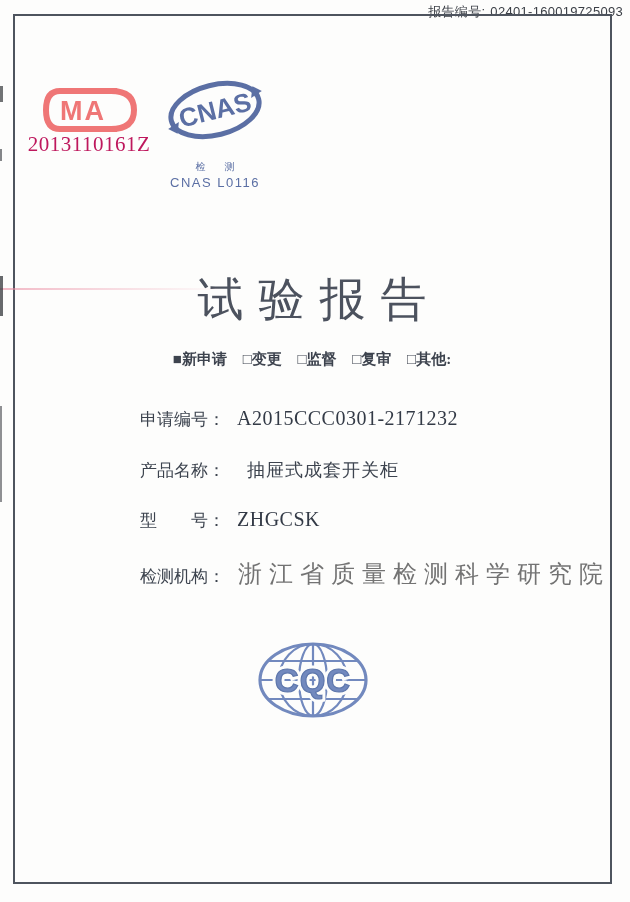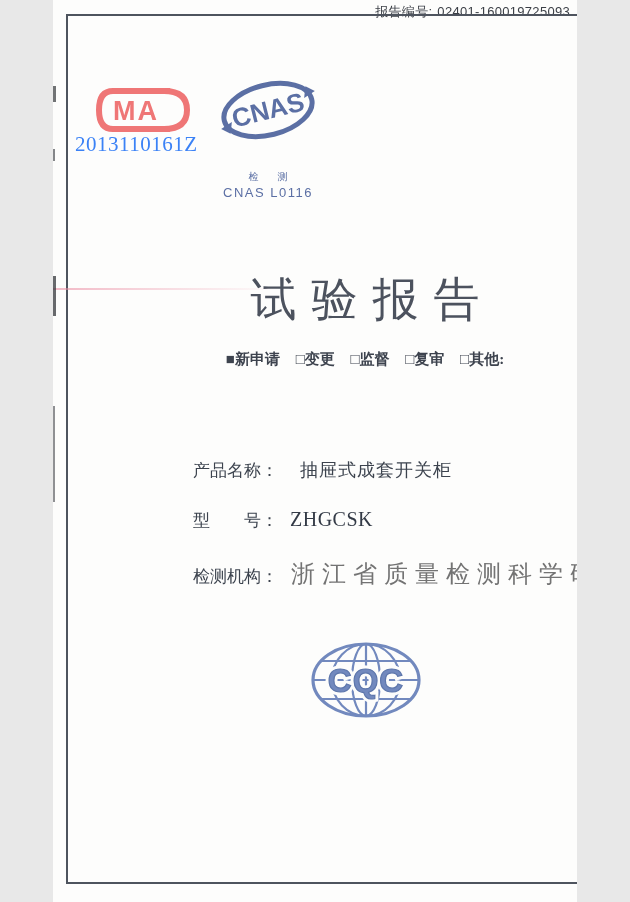--- a/index.html
+++ b/index.html
@@ -1,42 +1,42 @@
 <!DOCTYPE html>
 <html><head>
 <meta charset="utf-8">
 <style>
   html,body{margin:0;padding:0;background:#e8e8e8;}
   .page{
-    position:relative;width:524px;height:902px;margin:0 auto;
+    position:relative;width:630px;height:902px;margin:0 auto;
     background:#fdfdfc;overflow:hidden;
     font-family:"Liberation Serif","DejaVu Serif",serif;
     color:#3e4450;
   }
   
   .report-line{
     position:absolute;top:3px;right:7px;
     font-family:"Liberation Sans","DejaVu Sans",sans-serif;
     font-size:13px;color:#3b3f46;letter-spacing:0.3px;
   }
   .report-line .num{margin-left:5px;}
   
   .frame{
     position:absolute;left:13px;top:14px;width:595px;height:866px;
     border:2px solid #4e545e;
   }
   
   .cma-wrap{position:absolute;left:41px;top:84px;}
   .cma-num{
-    position:absolute;left:22px;top:132px;width:134px;
-    font-size:21px;color:#3b82f6;letter-spacing:0.5px;
+    position:absolute;left:22px;top:132px;width:134px;text-align:center;
+    font-size:21px;color:#be185d;letter-spacing:0.5px;
   }
   
   .cnas-wrap{position:absolute;left:165px;top:70px;width:100px;text-align:center;color:#5b6fa4;}
-  .cnas-caption{font-size:10px;letter-spacing:8px;padding-left:8px;margin-top:16px;
+  .cnas-caption{font-size:10px;letter-spacing:8px;padding-left:8px;margin-top:6px;
     font-family:"Liberation Sans","DejaVu Sans",sans-serif;}
   .cnas-accno{font-size:13px;letter-spacing:1.5px;margin-top:1px;
     font-family:"Liberation Sans","DejaVu Sans",sans-serif;}
   
   .title1{position:absolute;left:13px;top:203px;width:598px;text-align:center;
     font-size:42px;letter-spacing:6px;text-indent:6px;color:#4c525e;font-weight:400;}
   .title2{position:absolute;left:13px;top:269px;width:598px;text-align:center;
     font-size:46px;letter-spacing:15px;text-indent:15px;color:#4c525e;font-weight:400;}
   
   .apptype{position:absolute;left:13px;top:334px;width:598px;text-align:center;
@@ -100,20 +100,23 @@
   <div class="title2">试验报告</div>
 
   <div class="apptype">
     <span>■新申请</span>
     <span>□变更</span>
     <span>□监督</span>
     <span>□复审</span>
     <span>□其他:</span>
   </div>
 
+  <div class="frow row-appno">
+    <span class="flabel">申请编号：</span><span class="fvalue-latin">A2015CCC0301-2171232</span>
+  </div>
 
   <div class="frow row-product">
     <span class="flabel">产品名称：</span><span class="fvalue-cn">抽屉式成套开关柜</span>
   </div>
 
   <div class="frow row-model">
     <span class="flabel">型　　号：</span><span class="fvalue-latin">ZHGCSK</span>
   </div>
 
   <div class="frow row-org">

